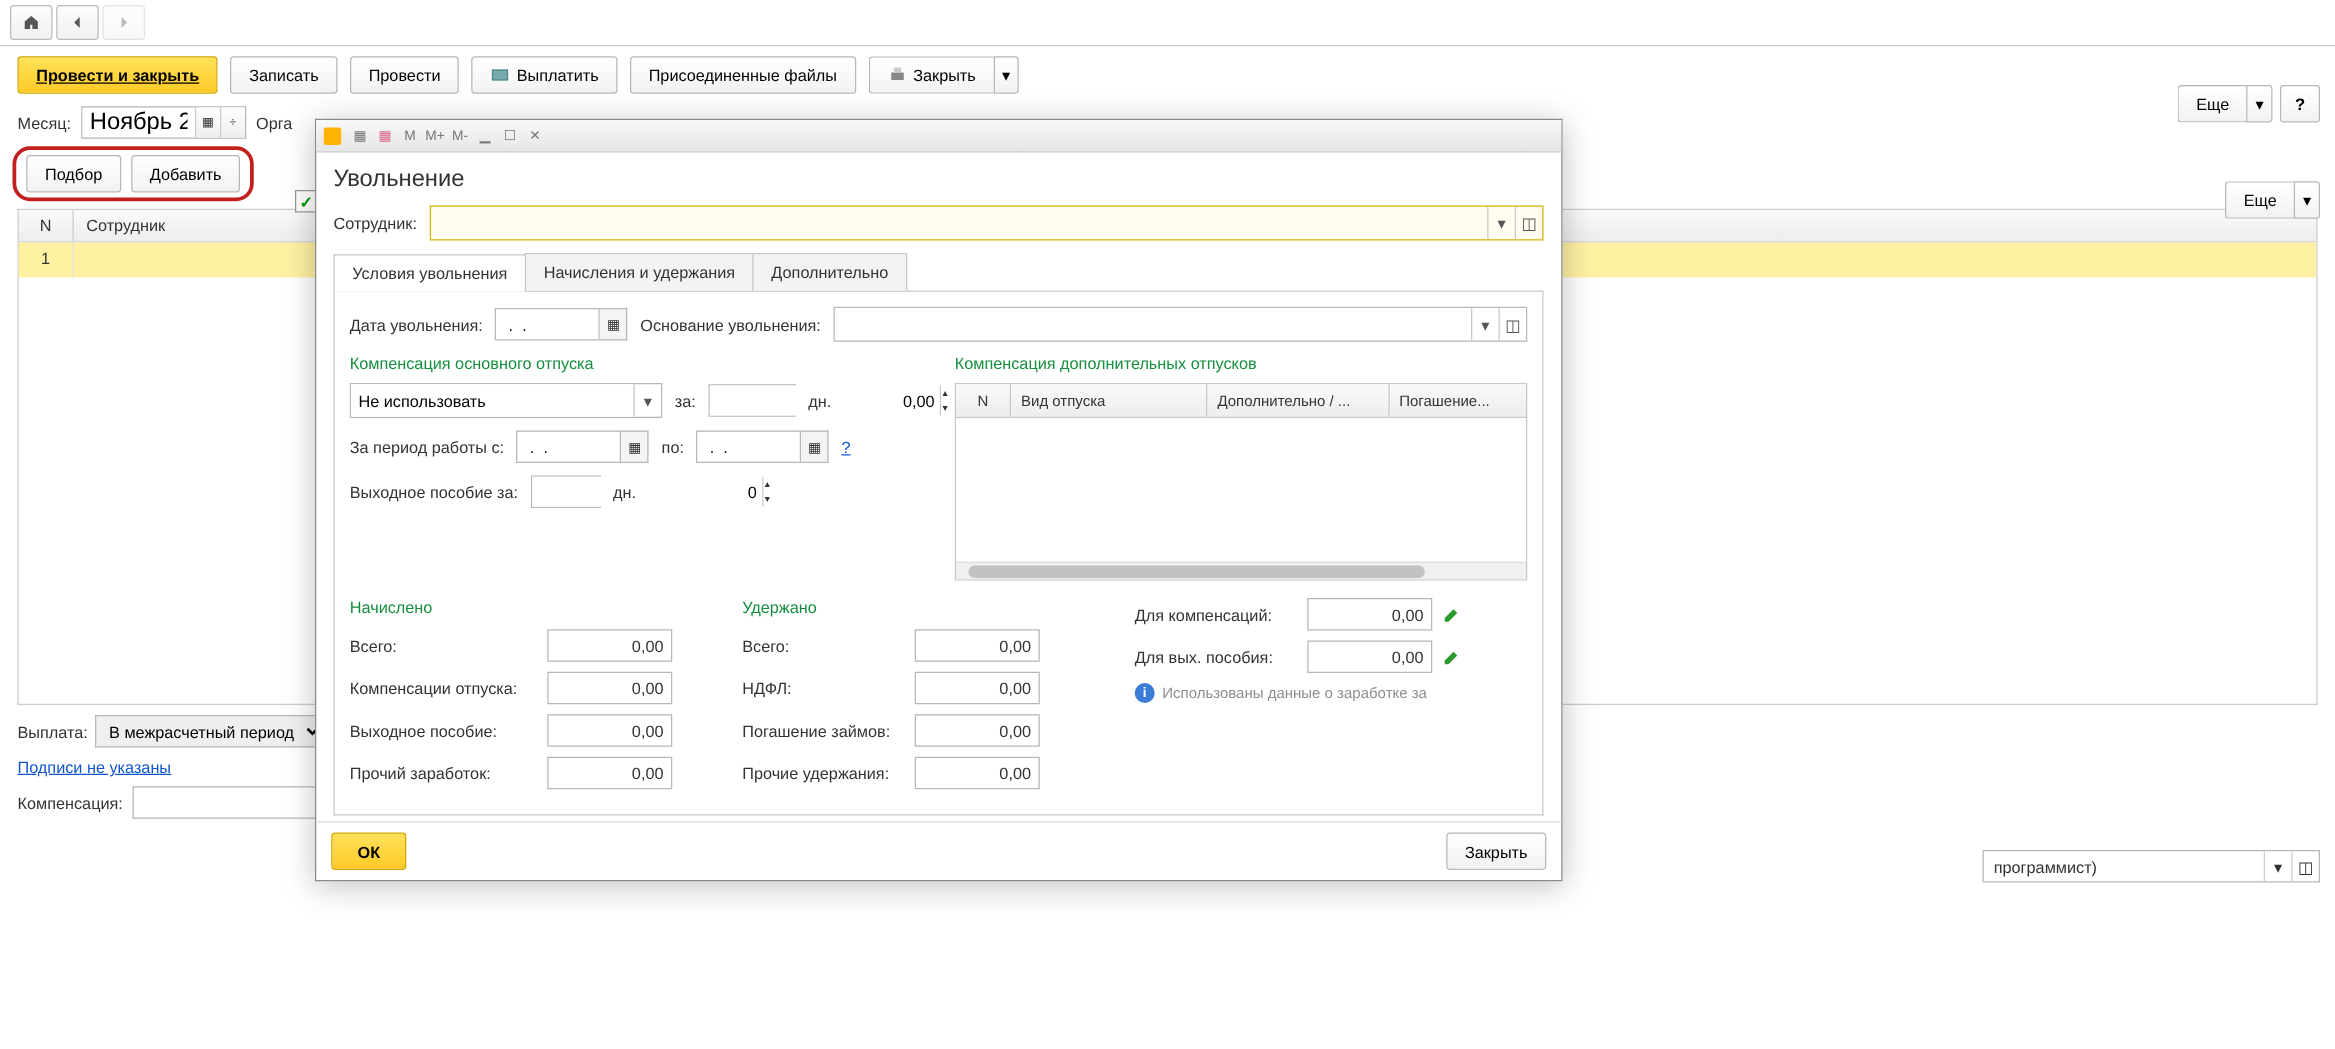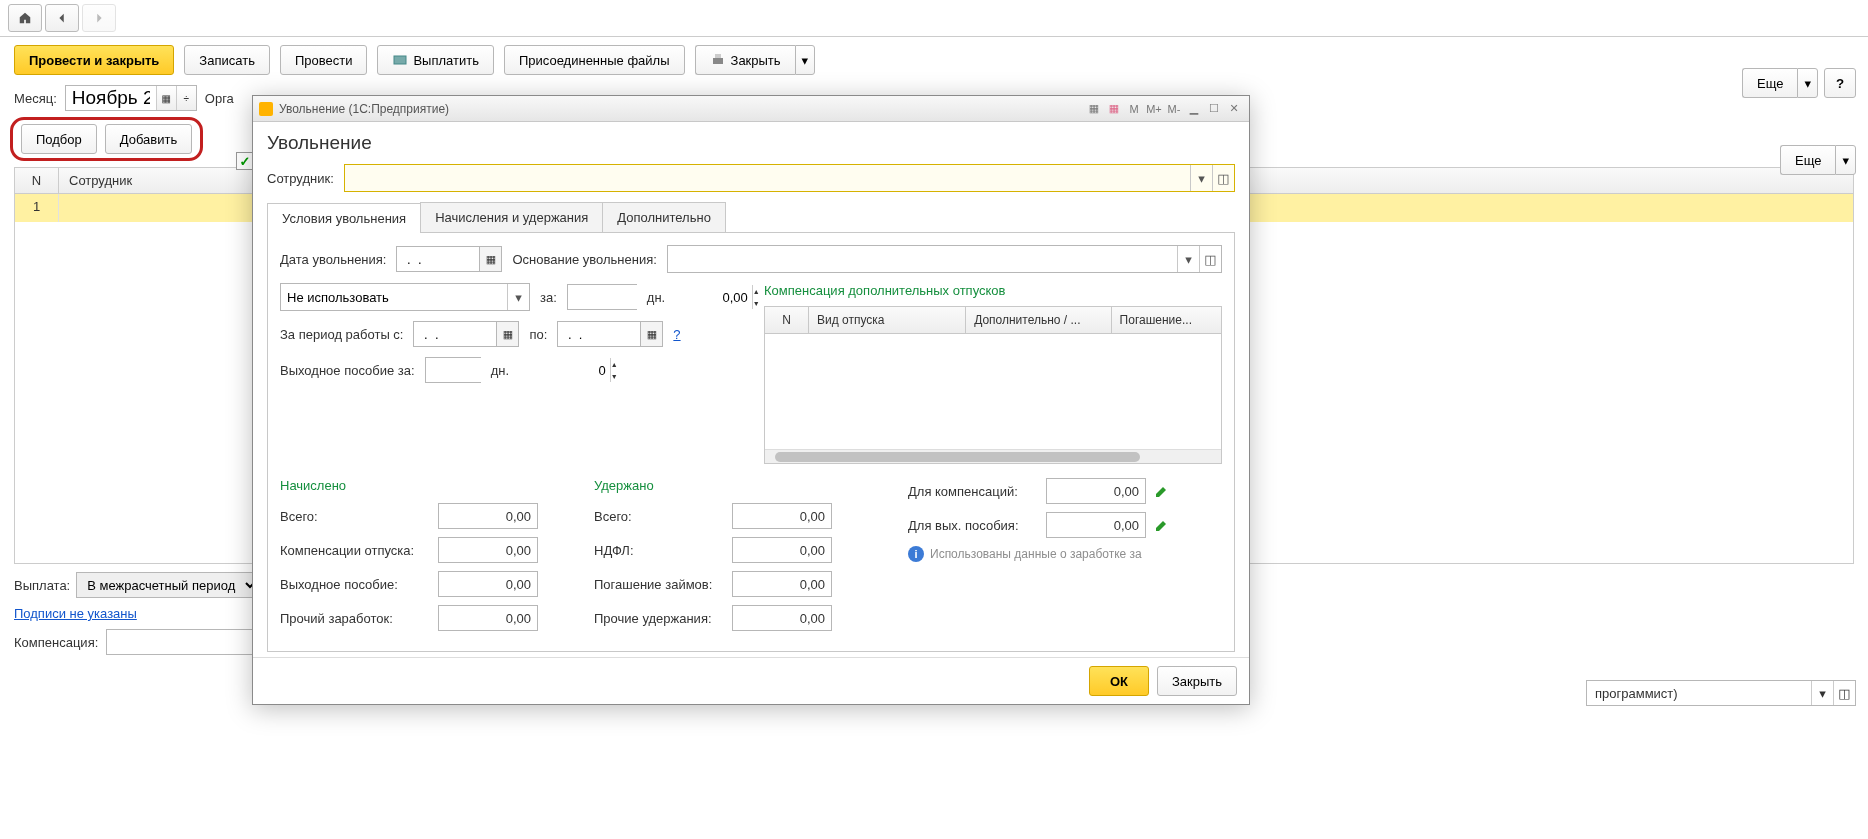--- a/index.html
+++ b/index.html
@@ -3,21 +3,21 @@
 <meta charset="utf-8">
 <style>
 * { box-sizing: border-box; margin: 0; padding: 0; }
 body { font-family: Arial, sans-serif; font-size: 13px; color: #333; background: #fff; overflow: hidden; }
 .topbar { display: flex; align-items: center; padding: 4px 8px; gap: 3px; border-bottom: 1px solid #ccc; }
 .nav-btn { width: 34px; height: 28px; border: 1px solid #bbb; background: linear-gradient(#fdfdfd,#f0f0f0); border-radius: 3px; display: flex; align-items: center; justify-content: center; cursor: pointer; }
 .nav-btn svg { width: 14px; height: 14px; fill: #555; }
 .page-title { font-size: 19px; color: #444; margin-left: 140px; }
 .toolbar1 { display: flex; align-items: center; padding: 8px 14px; gap: 10px; }
 .btn { height: 30px; padding: 0 14px; border: 1px solid #b7b7b7; background: linear-gradient(#ffffff,#f2f2f2); border-radius: 3px; cursor: pointer; font-size: 13px; display: flex; align-items: center; gap: 5px; }
-.btn-primary { background: linear-gradient(#ffe259,#ffca28); border-color: #d4a500; font-weight: bold; }
+.btn-primary { background: linear-gradient(#ffe259,#ffca28); border-color: #d4a500; font-weight: bold; text-decoration: underline; }
 .btn-group { display: flex; }
 .btn-group .btn:not(:last-child){ border-right: none; border-radius: 3px 0 0 3px;}
 .btn-group .btn.caret{ border-radius: 0 3px 3px 0; padding:0 6px;}
 .printer-icon { width:16px;height:16px; }
 .attachment-icon { width:16px;height:16px; }
 .spacer { flex: 1; }
 .more-btn { width:32px;height:30px;border:1px solid #b7b7b7;background:linear-gradient(#fff,#f2f2f2);border-radius:3px;display:flex;align-items:center;justify-content:center;cursor:pointer;font-weight:bold; }
 .row2 { display:flex;align-items:center;padding:2px 14px;gap:8px; }
 .lbl { font-size:13px;color:#333; }
 .month-input{ display:flex;align-items:center;border:1px solid #b7b7b7;height:26px; }
@@ -80,21 +80,21 @@
 .mt-thumb{position:absolute;left:10px;top:2px;width:80%;height:10px;background:#c2c2c2;border-radius:5px;}
 .totals{display:flex;gap:0;margin-top:14px;}
 .tcol{flex:1;}
 .tcol-h{color:#158f3e;font-size:13px;margin-bottom:10px;}
 .trow{display:flex;align-items:center;margin-bottom:8px;gap:8px;}
 .trow .tl{flex:0 0 150px;font-size:13px;}
 .trow .tv{width:100px;height:26px;border:1px solid #b7b7b7;display:flex;align-items:center;justify-content:flex-end;padding:0 6px;font-size:13px;}
 .pencil{width:16px;height:16px;color:#2a9a2a;cursor:pointer;}
 .note{display:flex;align-items:center;gap:6px;color:#8e8e8e;font-size:12px;}
 .info-ico{width:16px;height:16px;border-radius:50%;background:#3c7bd6;color:#fff;display:flex;align-items:center;justify-content:center;font-size:11px;font-weight:bold;}
-.modal-footer{border-top:1px solid #ddd;padding:8px 12px;display:flex;justify-content:flex-end;gap:8px;}
+.modal-footer{border-top:1px solid #ddd;padding:8px 12px;display:flex;justify-content:space-between;gap:8px;}
 .btn-ok{background:linear-gradient(#ffe259,#ffca28);border-color:#d4a500;font-weight:bold;padding:0 20px;}
 .refresh-btn{width:28px;height:26px;border:1px solid #b7b7b7;border-radius:3px;display:flex;align-items:center;justify-content:center;cursor:pointer;background:linear-gradient(#fff,#f0f0f0);}
 .right-side{position:absolute;right:12px;top:680px;display:flex;align-items:center;gap:4px;}
 .right-side .sel{border:1px solid #b7b7b7;height:26px;width:270px;display:flex;align-items:center;}
 .right-side .sel span{flex:1;padding:0 8px;}
 .right-side .sbtn{width:22px;height:24px;border-left:1px solid #ccc;display:flex;align-items:center;justify-content:center;cursor:pointer;}
 .ext-more{position:absolute;right:12px;top:68px;}
 .ext-more2{position:absolute;right:12px;top:145px;}
 </style>
 </head>
@@ -204,21 +204,20 @@
   <div class="sel">
     <span>программист)</span>
     <div class="sbtn">▾</div>
     <div class="sbtn">◫</div>
   </div>
 </div>
 
 <div class="modal">
   <div class="modal-title">
     <div class="tico"></div>
-    <div class="wtitle">Увольнение  (1С:Предприятие)</div>
     <div class="wbtns">
       <div class="wb">▦</div>
       <div class="wb" style="color:#d68">▦</div>
       <div class="wb">M</div>
       <div class="wb">M+</div>
       <div class="wb">M-</div>
       <div class="wb">▁</div>
       <div class="wb">☐</div>
       <div class="wb">✕</div>
     </div>
@@ -247,20 +246,21 @@
         </div>
         <span class="lbl">Основание увольнения:</span>
         <div class="combo" style="border-color:#b7b7b7;background:#fff">
           <input value="" style="">
           <div class="combo-btn">▾</div>
           <div class="combo-btn">◫</div>
         </div>
       </div>
       <div class="two-col">
         <div class="leftcol">
+          <div class="sec-title">Компенсация основного отпуска</div>
           <div class="inline">
             <div class="dropdown">
               <input value="Не использовать" style="">
               <div class="combo-btn">▾</div>
             </div>
             <span class="lbl">за:</span>
             <div class="spin">
               <input value="0,00" style="">
               <div class="spin-arrows">
                   <div>▲</div>

